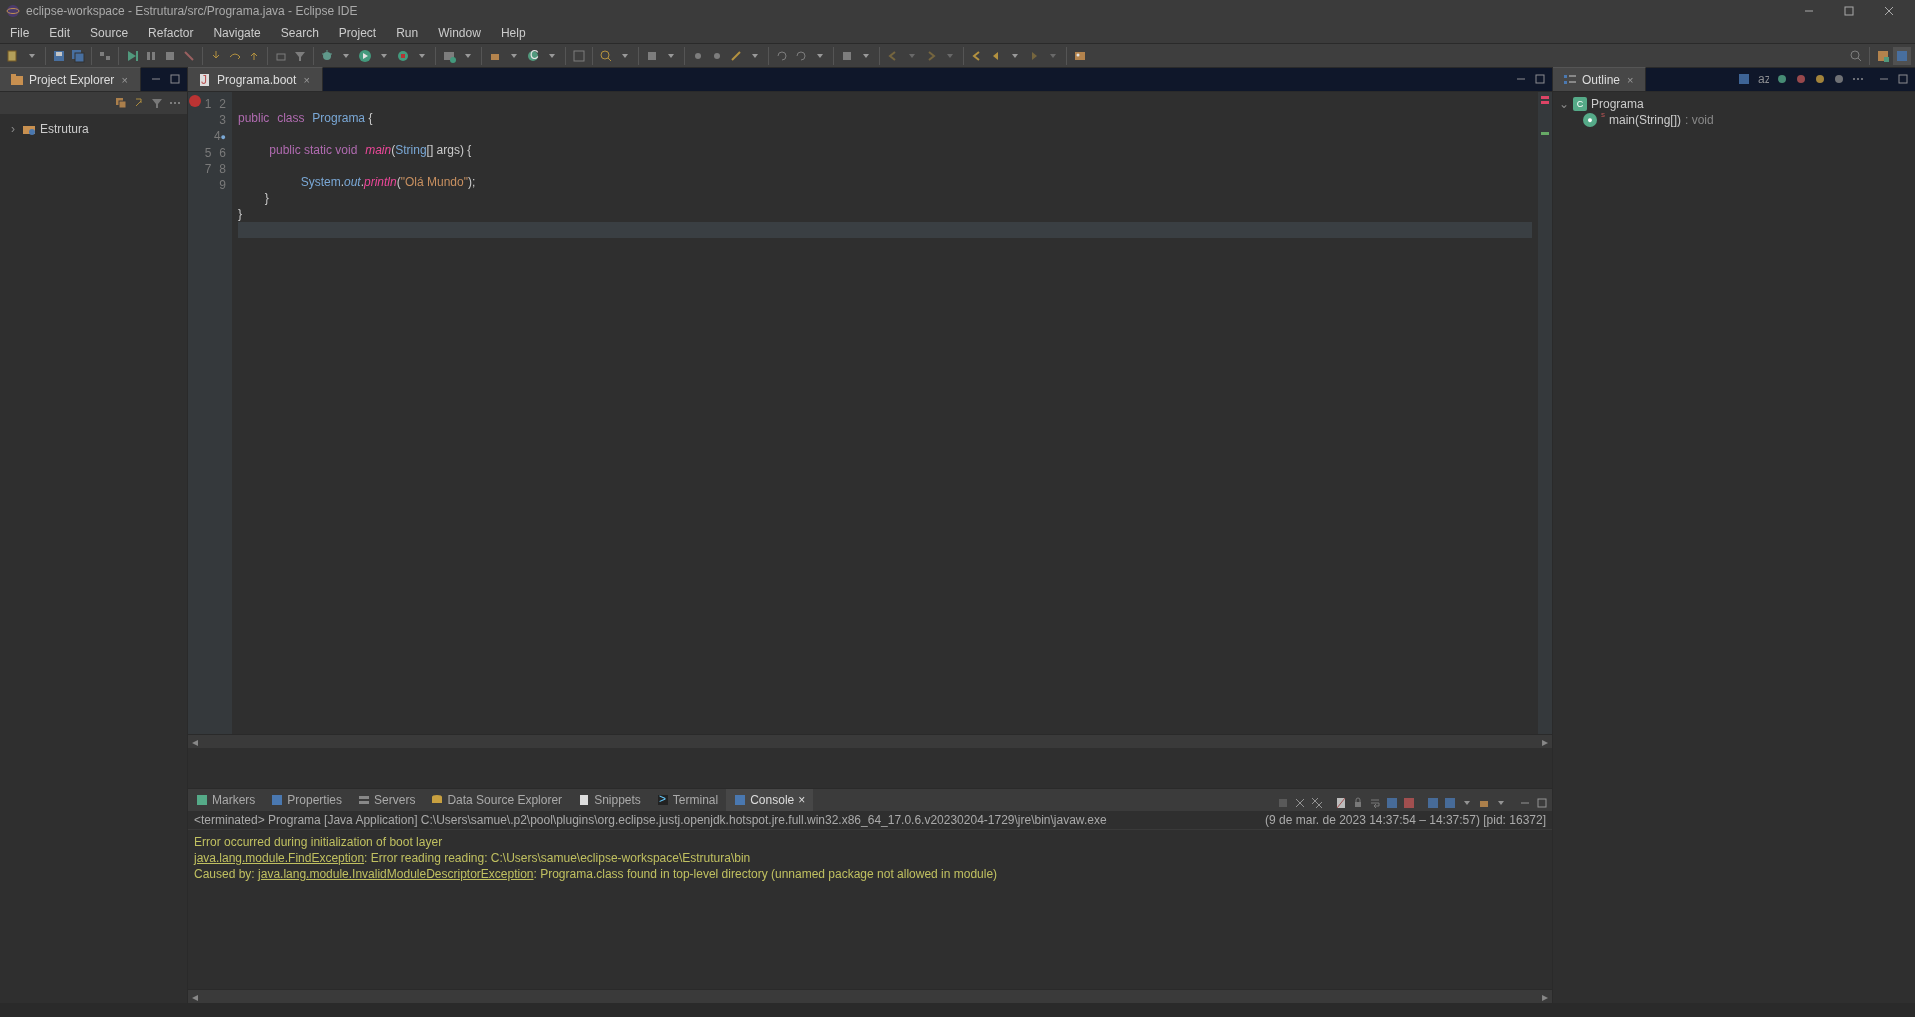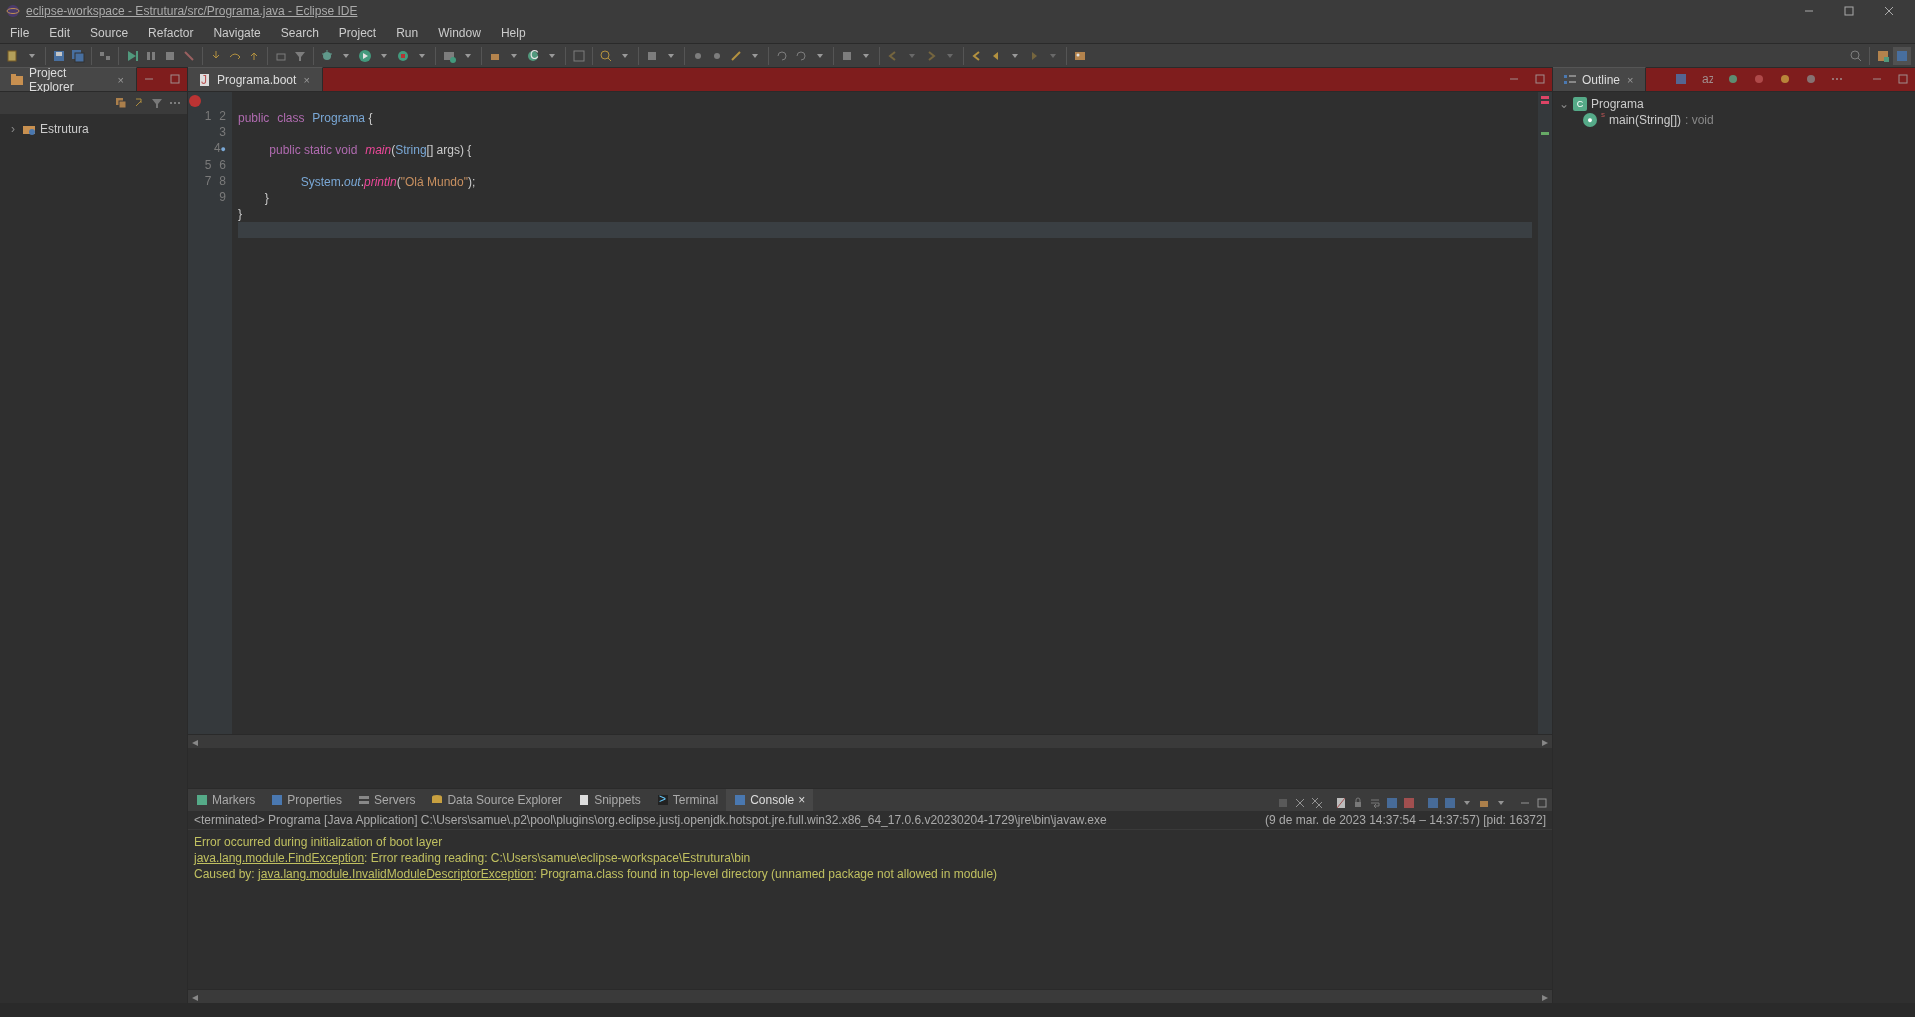--- a/index.html
+++ b/index.html
@@ -1,42 +1,42 @@
 <!DOCTYPE html>
 <html><head>
 <meta charset="utf-8">
 <style>
 * { margin:0; padding:0; box-sizing:border-box; font-family:"Segoe UI",Arial,sans-serif; font-size:12px; }
 body { background:#2f2f2f; color:#ccc; width:1915px; height:1017px; overflow:hidden; display:flex; flex-direction:column; }
-.titlebar { height:22px; background:#3b3b3b; display:flex; align-items:center; padding:0 6px; color:#aaa;text-decoration:underline; }
+.titlebar { height:22px; background:#3b3b3b; display:flex; align-items:center; padding:0 6px; color:#aaa; }
 .titlebar .title-icon { width:14px; height:14px; margin-right:6px; }
 .titlebar .spacer { flex:1; }
 .titlebar .winbtn { width:40px; height:22px; display:flex; align-items:center; justify-content:center; color:#999; }
 .menubar { height:22px; background:#3b3b3b; display:flex; align-items:center; padding:0 0; border-bottom:1px solid #2a2a2a; }
 .menubar .menu-item { padding:2px 10px; color:#ccc; cursor:default; }
 .toolbar { height:24px; background:#3e3e3e; display:flex; align-items:center; padding:0 4px; border-bottom:1px solid #2a2a2a; gap:1px; }
 .toolbar .tbtn { width:18px; height:18px; display:flex; align-items:center; justify-content:center; opacity:0.85; }
 .toolbar .sep { width:1px; height:18px; background:#555; margin:0 3px; }
 .toolbar .rspacer { flex:1; }
 .main { flex:1; display:flex; min-height:0; }
 .pane { display:flex; flex-direction:column; background:#2f2f2f; }
-.tabs { height:24px; background:#7f1d1d; display:flex; align-items:flex-end; border-bottom:1px solid #2a2a2a; }
+.tabs { height:24px; background:#0f172a; display:flex; align-items:flex-end; border-bottom:1px solid #2a2a2a; }
 .tab { height:24px; padding:0 10px; display:flex; align-items:center; gap:5px; background:#474747; color:#ddd; border-top:1px solid #555; border-right:1px solid #2a2a2a; cursor:default; }
 .tab .closex { color:#999; font-size:11px; padding:0 2px; }
 .view-toolbar { height:22px; background:#3b3b3b; display:flex; align-items:center; justify-content:flex-end; padding:0 4px; gap:2px; }
 .mini-btn { width:16px; height:16px; display:flex; align-items:center; justify-content:center; opacity:0.8; }
 .left { width:188px; border-right:1px solid #2a2a2a; position:relative; }
 .tree { flex:1; padding:6px 4px; color:#ccc; }
 .tree-row { display:flex; align-items:center; gap:4px; padding:2px 4px; }
 .tree-row .tw { width:10px; text-align:center; color:#888; }
 .center { flex:1; display:flex; flex-direction:column; min-width:0; }
 .editor-wrap { flex:1; display:flex; background:#2f2f2f; position:relative; min-height:0; }
 .gutter-err { width:14px; background:#35393c; }
 .gutter-err .errmark { width:12px; height:12px; border-radius:50%; background:#b33; margin:3px auto 0; }
-.gutter-num { width:30px; background:#35393c; color:#7a7a7a; text-align:right; padding:16px 6px 0 0; font-family:Consolas,monospace; font-size:13px; line-height:16px; }
+.gutter-num { width:30px; background:#35393c; color:#7a7a7a; text-align:right; padding:4px 6px 0 0; font-family:Consolas,monospace; font-size:13px; line-height:16px; }
 .code { flex:1; padding:2px 6px; font-family:Consolas,monospace; font-size:13px; line-height:16px; color:#ccc; white-space:pre; overflow:hidden; }
 .kw { color:#b06bb0; }
 .cls { color:#7aa8d6; }
 .mth { color:#ec4899;font-style:italic; }
 .str { color:#c89060; }
 .sty { font-style:italic; color:#7aa8d6; }
 .ovmark { width:14px; background:#35393c; }
 .ovmark .m { width:8px; height:3px; margin:2px auto; }
 .hscroll { height:14px; background:#3a3a3a; border-top:1px solid #2a2a2a; display:flex; align-items:center; }
 .hscroll .arrow { width:14px; text-align:center; color:#888; }
@@ -49,21 +49,21 @@
 .btabs { height:22px; background:#3b3b3b; display:flex; align-items:flex-end; }
 .btab { height:22px; padding:0 8px; display:flex; align-items:center; gap:4px; color:#aaa; cursor:default; }
 .btab.active { background:#474747; color:#ddd; }
 .btoolbar { position:absolute; right:2px; display:flex; gap:1px; }
 .console-desc { padding:2px 6px; color:#aaa; font-size:11px; border-bottom:1px solid #3a3a3a; display:flex; }
 .console-out { flex:1; padding:4px 6px; font-family:Consolas,monospace; font-size:12.5px; line-height:16px; white-space:pre; overflow:hidden; }
 .err-yellow { color:#c0c060; }
 .err-link { color:#c0c060; text-decoration:underline; }
 .tabicon { width:14px; height:14px; }
 svg { display:block; }
-.tabctrls { margin-left:auto; display:flex; gap:10px; padding:0 4px; align-items:center; height:24px; }
+.tabctrls { margin-left:auto; display:flex; gap:3px; padding:0 4px; align-items:center; height:24px; }
 .current-line { background:#3a3f43; display:inline-block; width:100%; }
 </style>
 </head>
 <body>
 
 <div class="titlebar">
   <span class="title-icon">
     <svg viewBox="0 0 14 14">
         <circle cx="7" cy="7" r="6" fill="#4a3a6a"></circle>
         <ellipse cx="7" cy="7" rx="6" ry="2.5" fill="none" stroke="#c09050" stroke-width="1"></ellipse>

